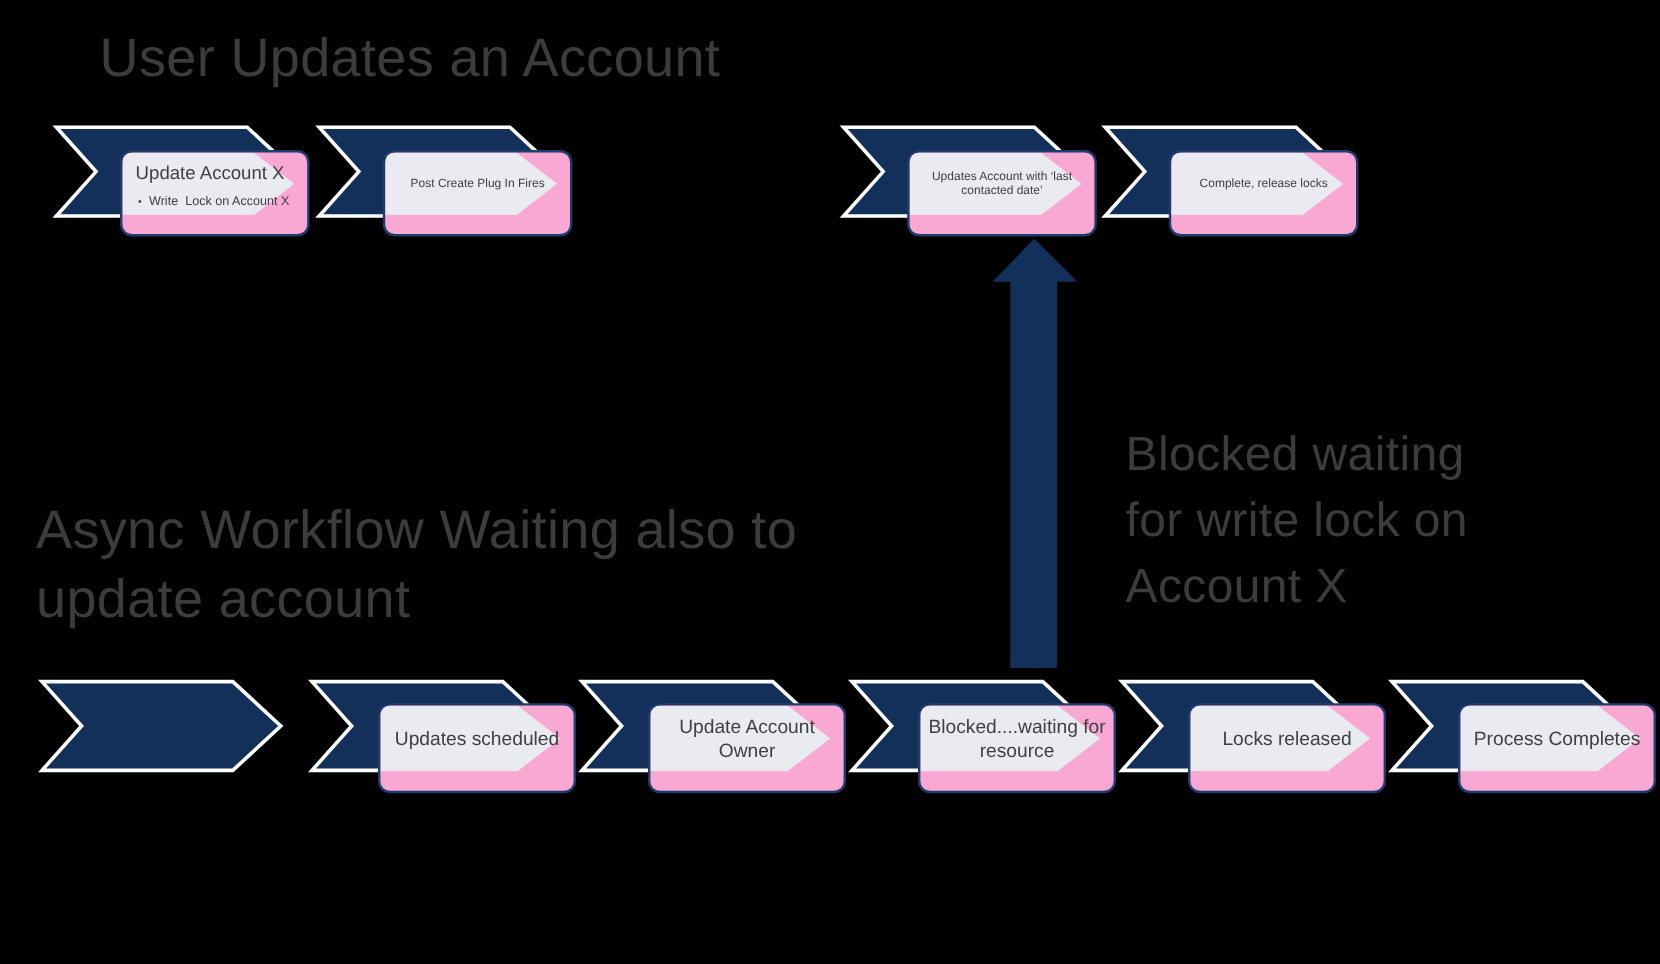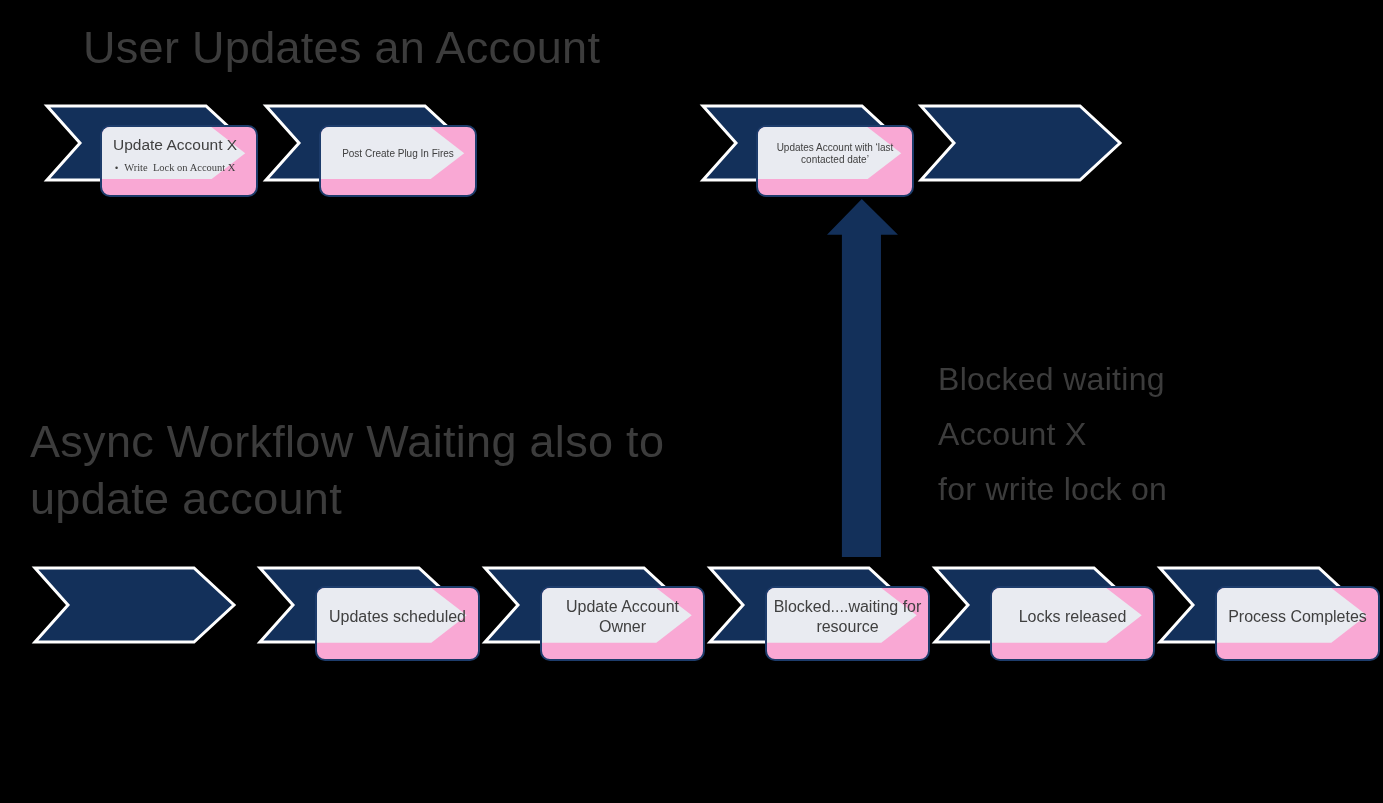--- a/index.html
+++ b/index.html
@@ -6,21 +6,21 @@
   .stage{
     position:relative;width:1383px;height:803px;background:#000000;overflow:hidden;
     font-family:"Liberation Sans",sans-serif;
   }
   .big-title{
     position:absolute;color:#3c3c3c;font-size:45px;font-weight:300;letter-spacing:.3px;
   }
   .title-top{left:83px;top:22px;}
   .title-bottom{left:30px;top:413px;line-height:57px;}
   .annotation{
-    position:absolute;left:938px;top:352px;color:#3c3c3c;font-size:32px;
+    position:absolute;left:938px;top:352px;color:#3c3c3c;font-size:40px;
     font-weight:300;line-height:55px;letter-spacing:.3px;
   }
   .step{position:absolute;width:205px;height:78px;}
   .chev{position:absolute;left:0;top:0;overflow:visible;}
   .chev polygon{fill:#13305a;stroke:#ffffff;stroke-width:3;stroke-linejoin:miter;}
   .card{
     position:absolute;background:#f9a8d4;border:2.5px solid #1d3c6b;border-radius:10px;
     overflow:hidden;box-sizing:border-box;
   }
   .step-top .card{left:55px;top:21px;width:158px;height:72px;}
@@ -34,42 +34,42 @@
     justify-content:center;text-align:center;padding:0 6px 14px 6px;
     font-size:10px;line-height:1.2;color:#404040;
   }
   .step-bottom .card-label{font-size:16px;}
   .card-heading{position:absolute;left:11px;top:9px;font-size:15.5px;color:#404040;}
   .card-bullet{
     position:absolute;left:13px;top:35px;font-size:10.5px;color:#404040;
     display:flex;gap:6px;align-items:baseline;
   }
   .bdot{font-size:9px;}
-  .btext{white-space:pre-wrap;font-family:Liberation Serif, serif;}
+  .btext{white-space:pre-wrap;}
   .arrow{
     position:absolute;left:827px;top:199px;width:71px;height:358px;background:#13305a;
     clip-path:polygon(49% 0,100% 10%,76% 10%,76% 100%,21% 100%,21% 10%,0 10%);
   }
 </style>
 </head>
 <body>
 
 <div class="stage">
 
   <div class="big-title title-top">User Updates an Account</div>
 
   <div class="big-title title-bottom">
     <div>Async Workflow Waiting also to</div>
     <div>update account</div>
   </div>
 
   <div class="annotation">
     <div>Blocked waiting</div>
+    <div>for write lock on</div>
     <div>Account X</div>
-    <div>for write lock on</div>
   </div>
 
   <div class="arrow"></div>
 
   <div class="step step-top" style="left:45px;top:104px">
     <svg class="chev" width="205" height="78" viewBox="0 0 205 78">
       <polygon points="2,2 161,2 201,39 161,76 2,76 35,39"></polygon>
     </svg>
     <div class="card">
       <div class="watermark"></div>
@@ -99,20 +99,24 @@
     <div class="card">
       <div class="watermark"></div>
       <div class="card-label">Updates Account with ‘last contacted date’</div>
     </div>
   </div>
 
   <div class="step step-top" style="left:919px;top:104px">
     <svg class="chev" width="205" height="78" viewBox="0 0 205 78">
       <polygon points="2,2 161,2 201,39 161,76 2,76 35,39"></polygon>
     </svg>
+    <div class="card">
+      <div class="watermark"></div>
+      <div class="card-label">Complete, release locks</div>
+    </div>
   </div>
 
   <div class="step step-bottom" style="left:33px;top:566px">
     <svg class="chev" width="205" height="78" viewBox="0 0 205 78">
       <polygon points="2,2 161,2 201,39 161,76 2,76 35,39"></polygon>
     </svg>
   </div>
 
   <div class="step step-bottom" style="left:258px;top:566px">
     <svg class="chev" width="205" height="78" viewBox="0 0 205 78">

